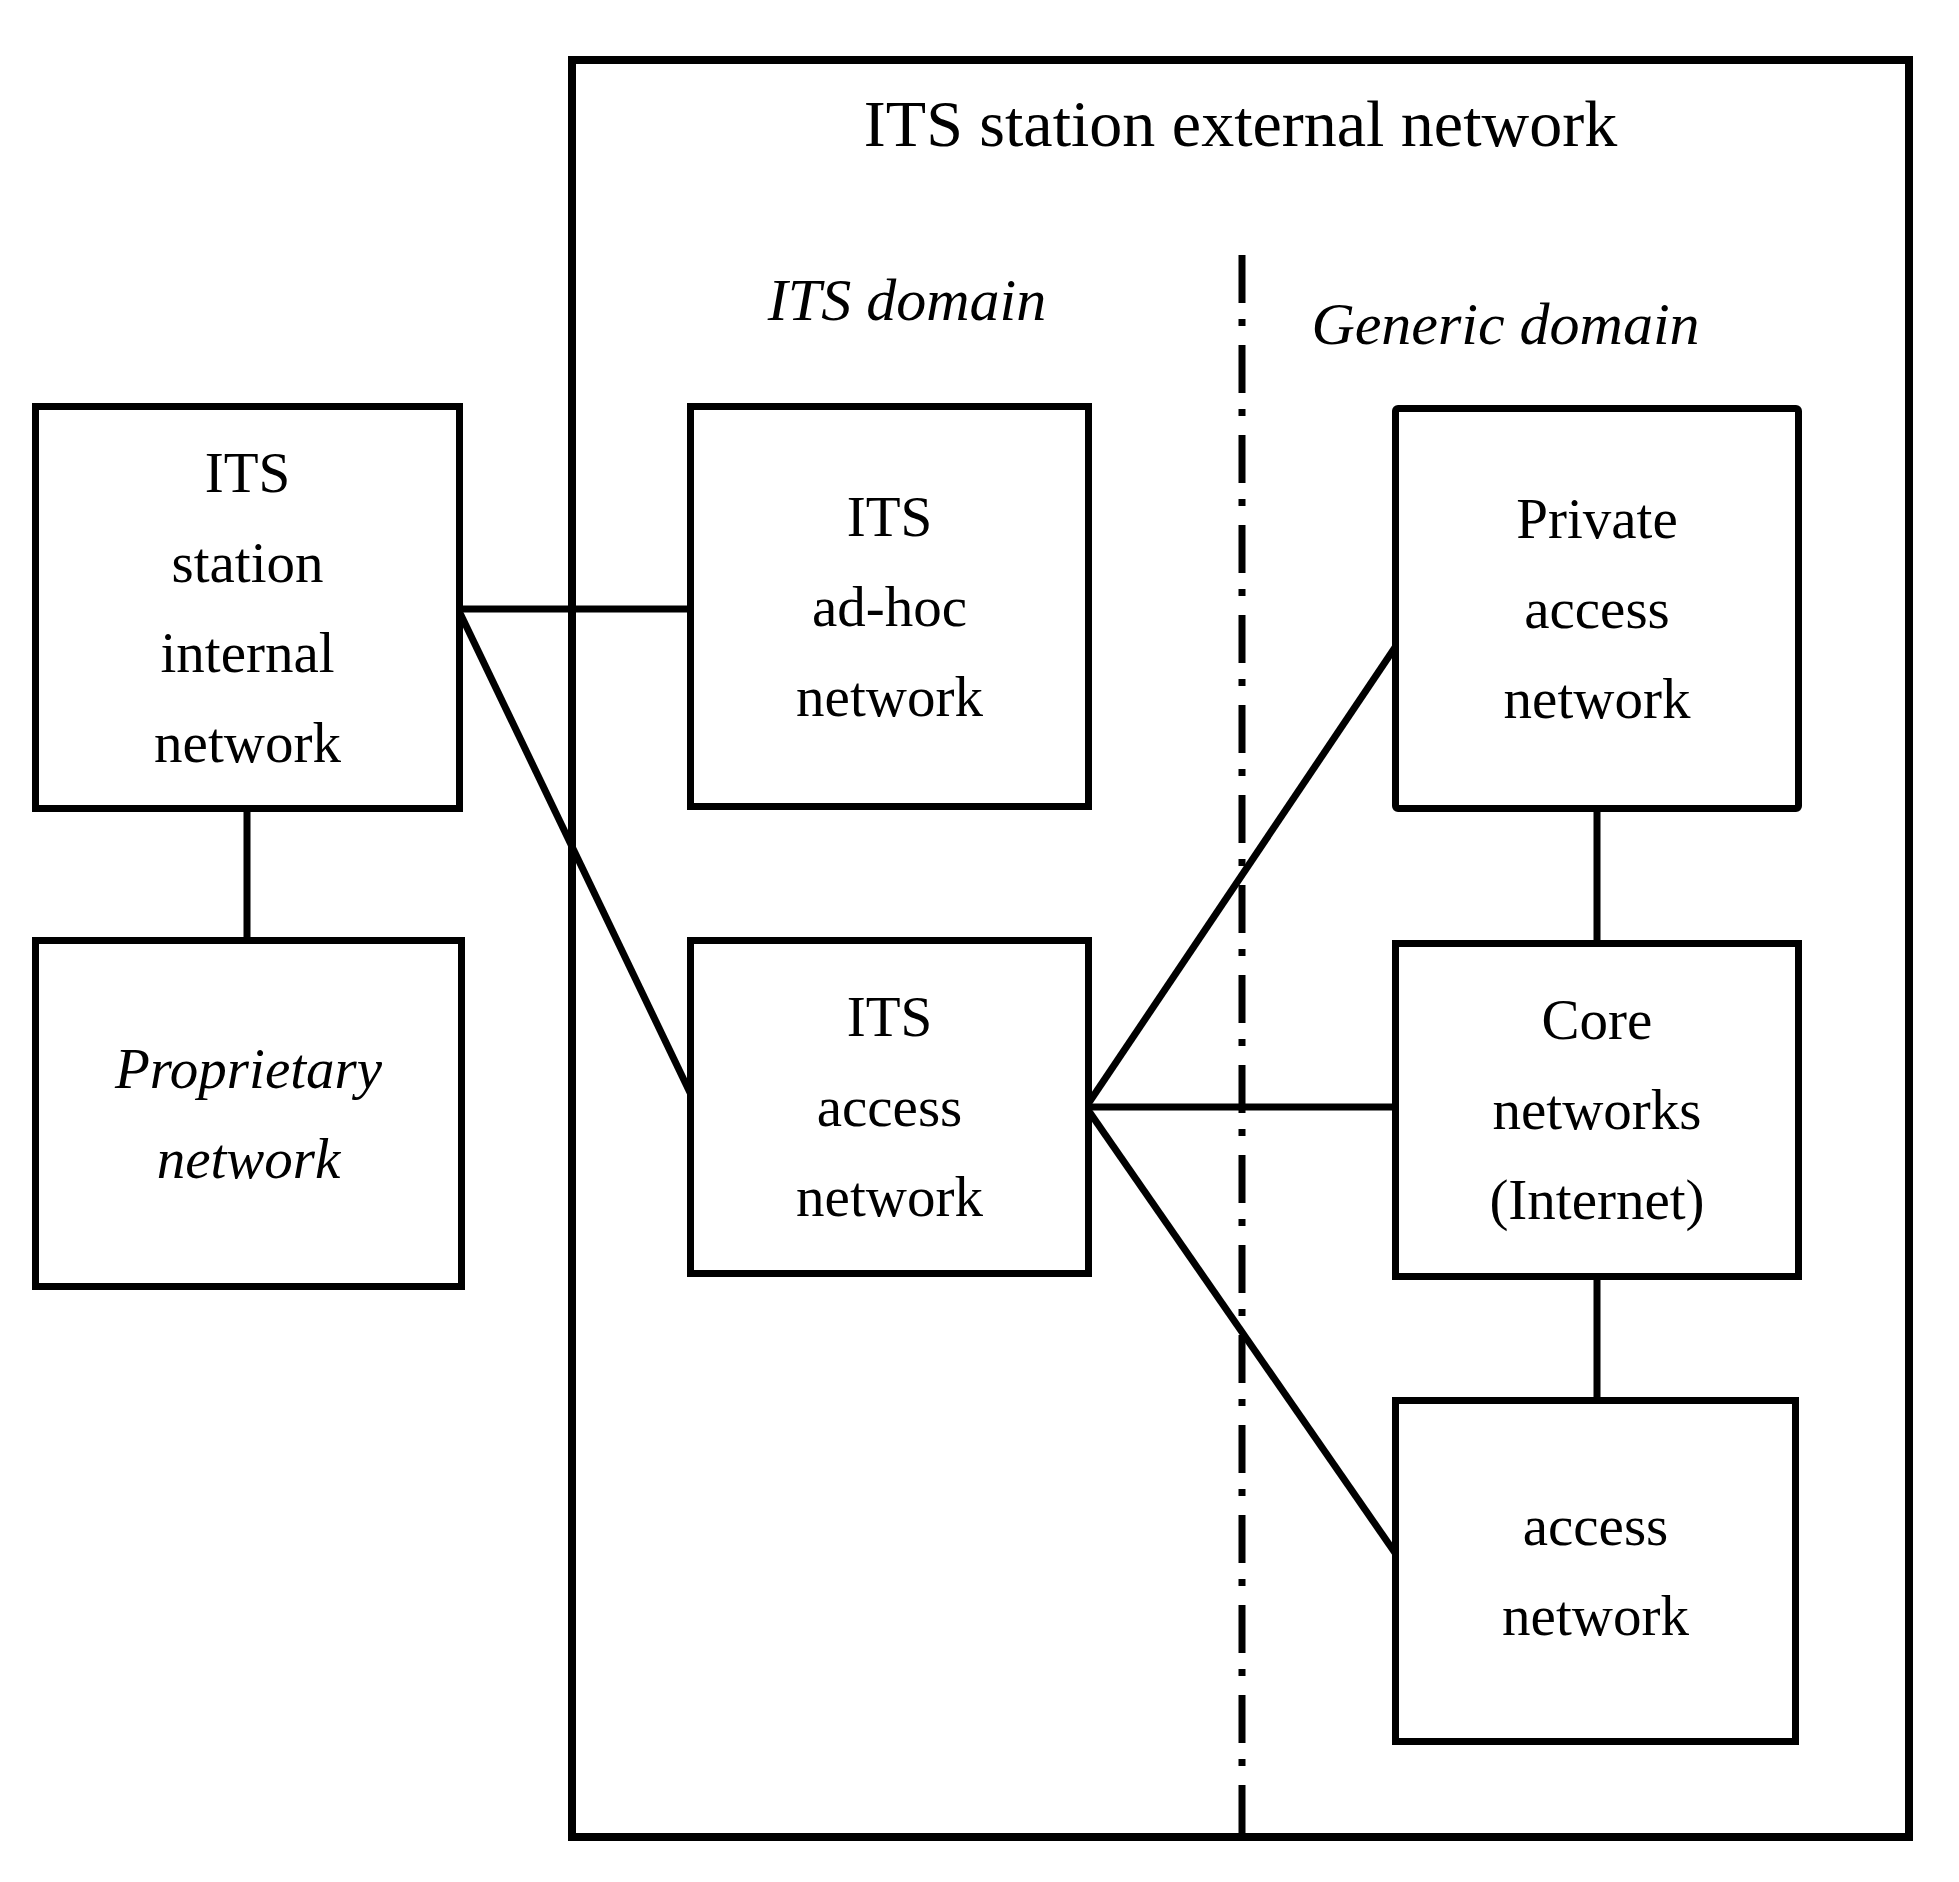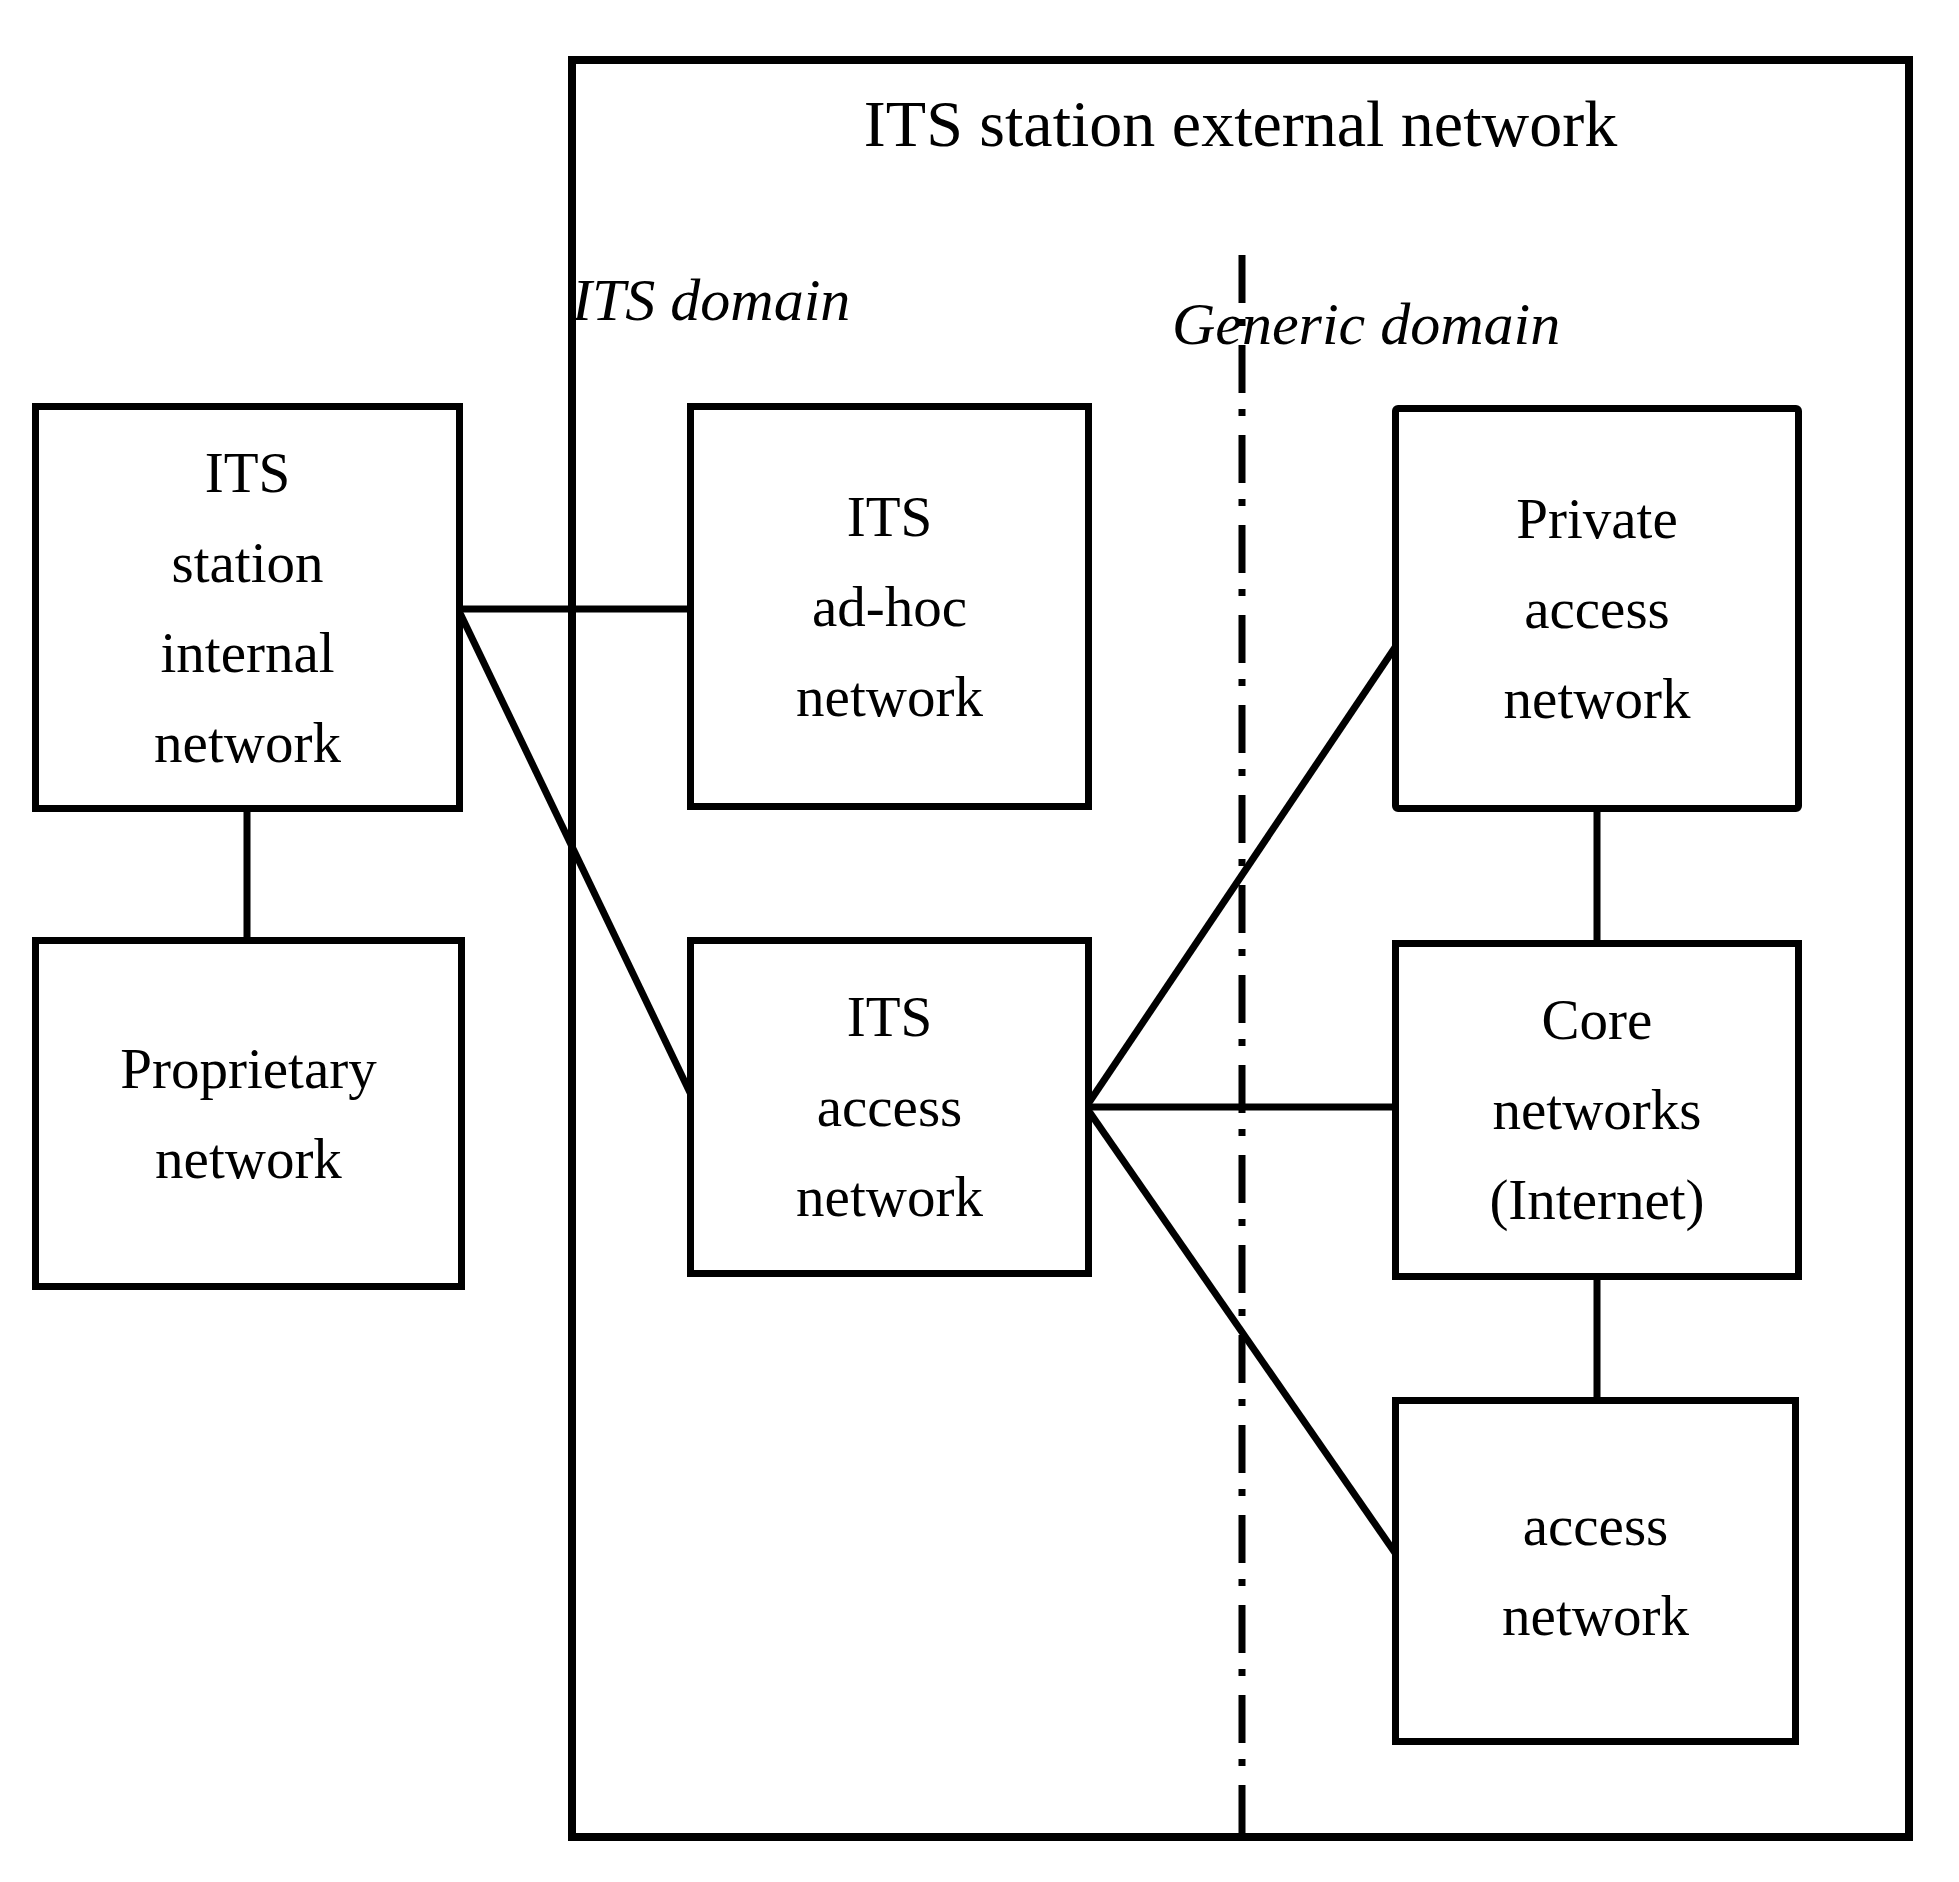--- a/index.html
+++ b/index.html
@@ -61,20 +61,21 @@
     line-height: 80px;
     z-index: 4;
     white-space: nowrap;
   }
   .domain-label {
     position: absolute;
     top: 262px;
     font-size: 60px;
     line-height: 76px;
     font-style: italic;
+    text-align: center;
     z-index: 4;
     white-space: nowrap;
   }
   .domain-label.its { left: 572px; width: 670px; }
   .domain-label.generic { left: 1172px; width: 667px; margin-top: 24px; }
 </style>
 </head>
 <body>
 
 <div class="canvas">
@@ -108,21 +109,21 @@
 
   <div class="node" style="left:32px; top:403px; width:431px; height:409px;">
     <div class="node-label">
       <span class="ln">ITS</span>
       <span class="ln">station</span>
       <span class="ln">internal</span>
       <span class="ln">network</span>
     </div>
   </div>
 
-  <div class="node" style="left:32px; top:937px; width:433px; height:353px;">
+  <div class="node" style="left:32px; top:937px; width:433px; height:353px;font-style:italic;">
     <div class="node-label">
       <span class="ln">Proprietary</span>
       <span class="ln">network</span>
     </div>
   </div>
 
   <div class="node" style="left:687px; top:403px; width:405px; height:407px;">
     <div class="node-label">
       <span class="ln">ITS</span>
       <span class="ln">ad-hoc</span>

